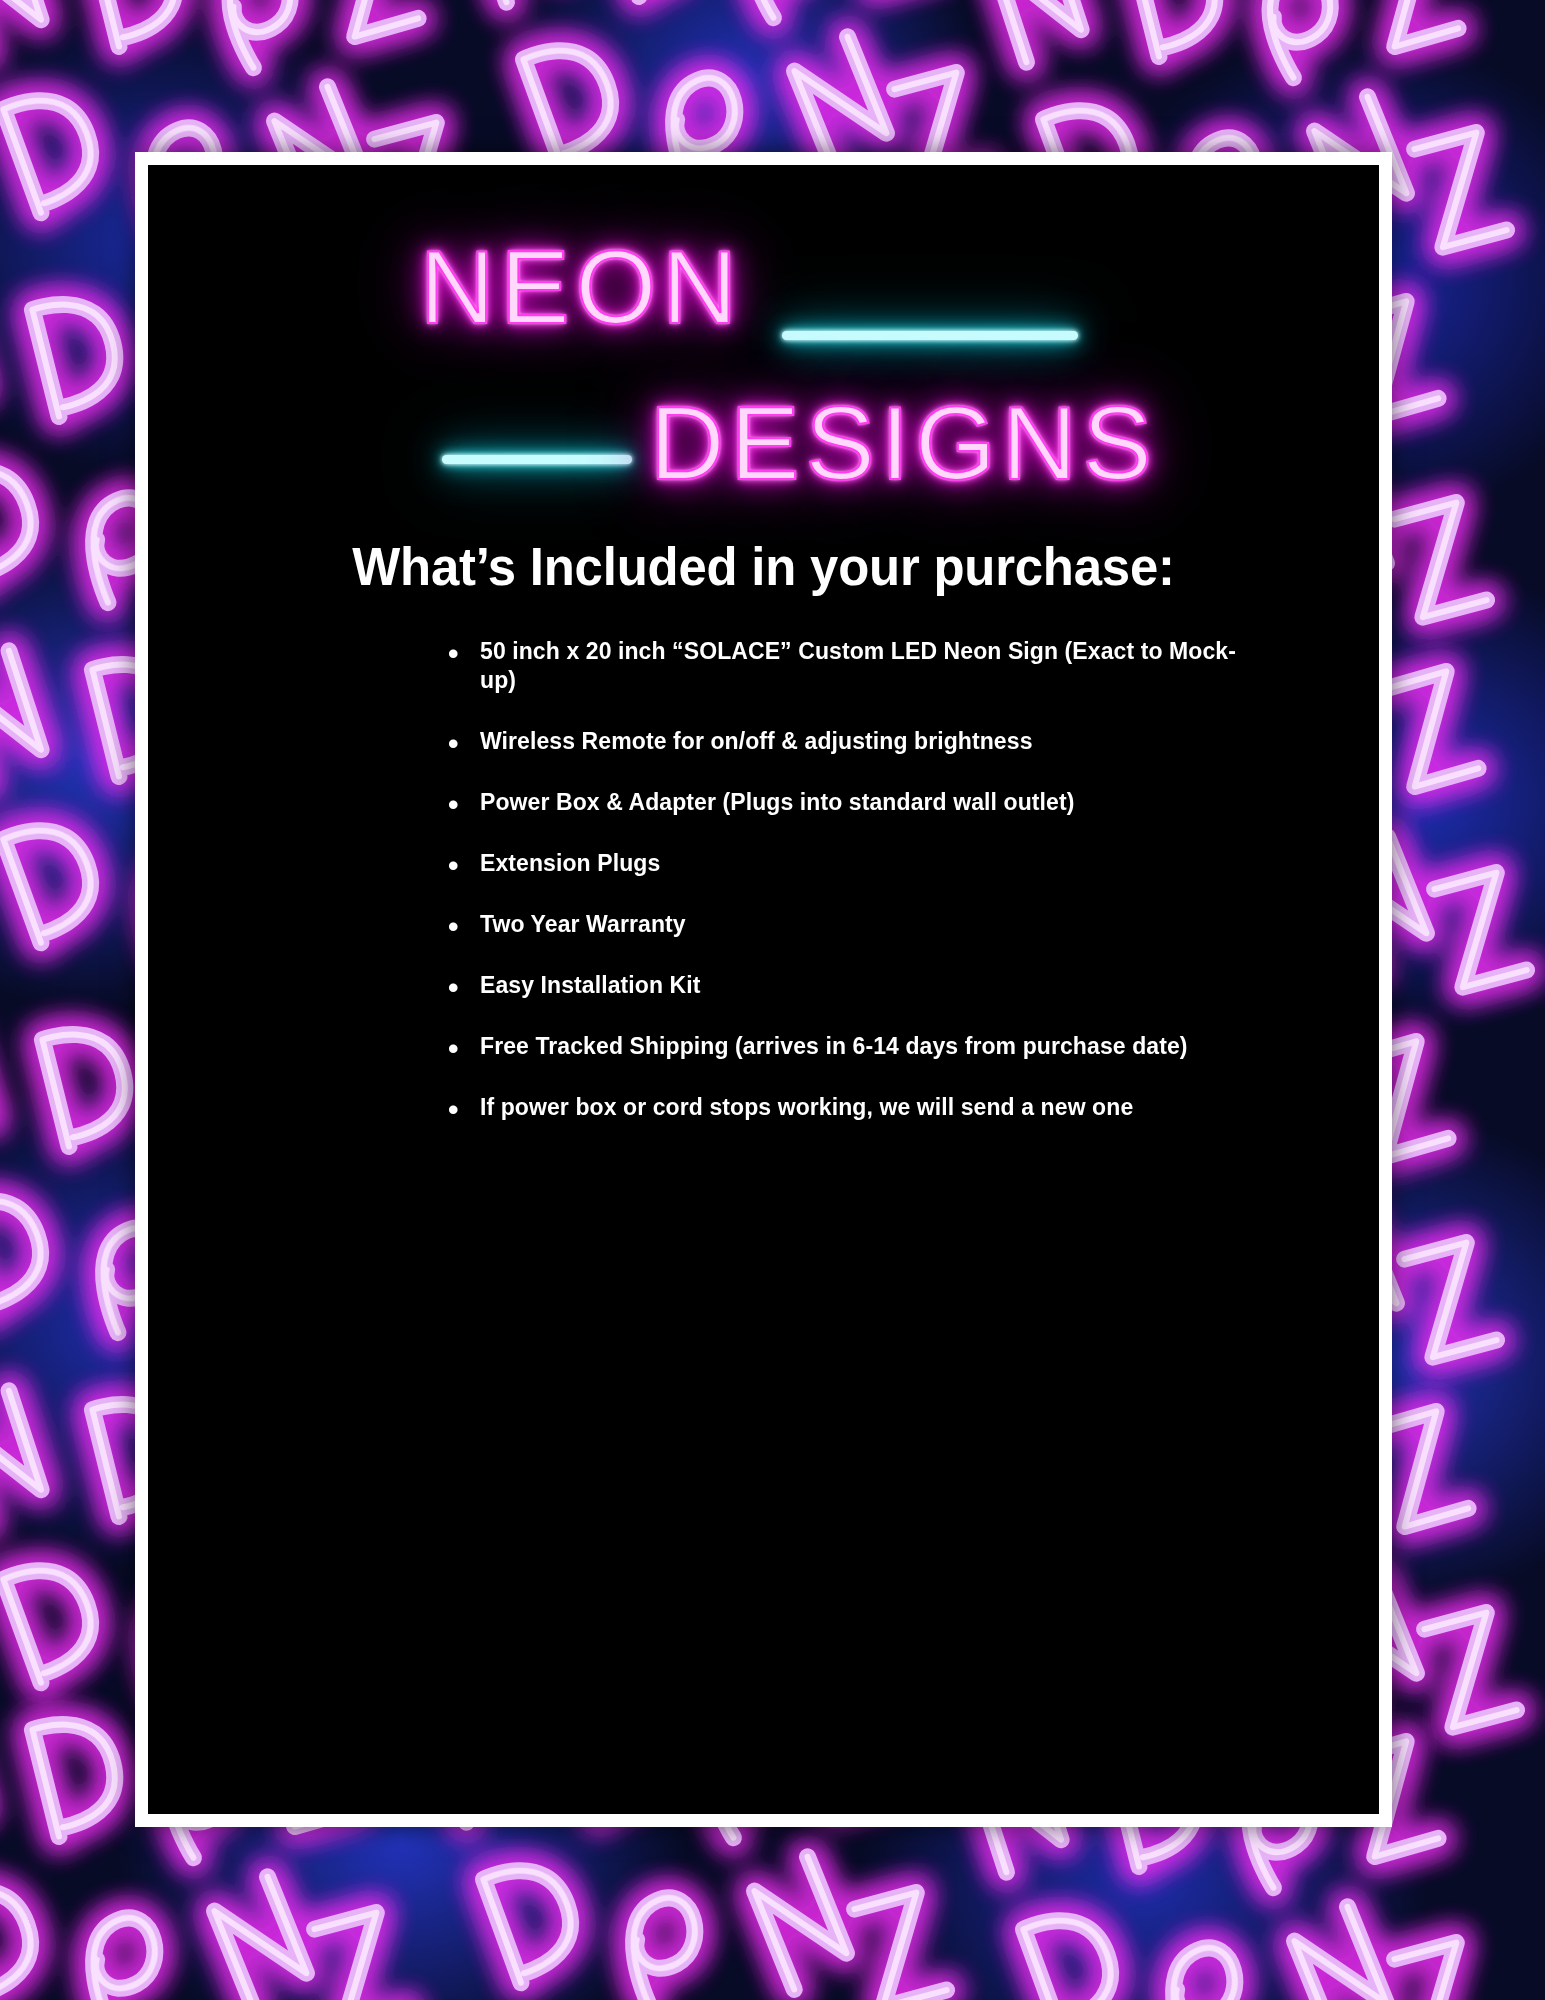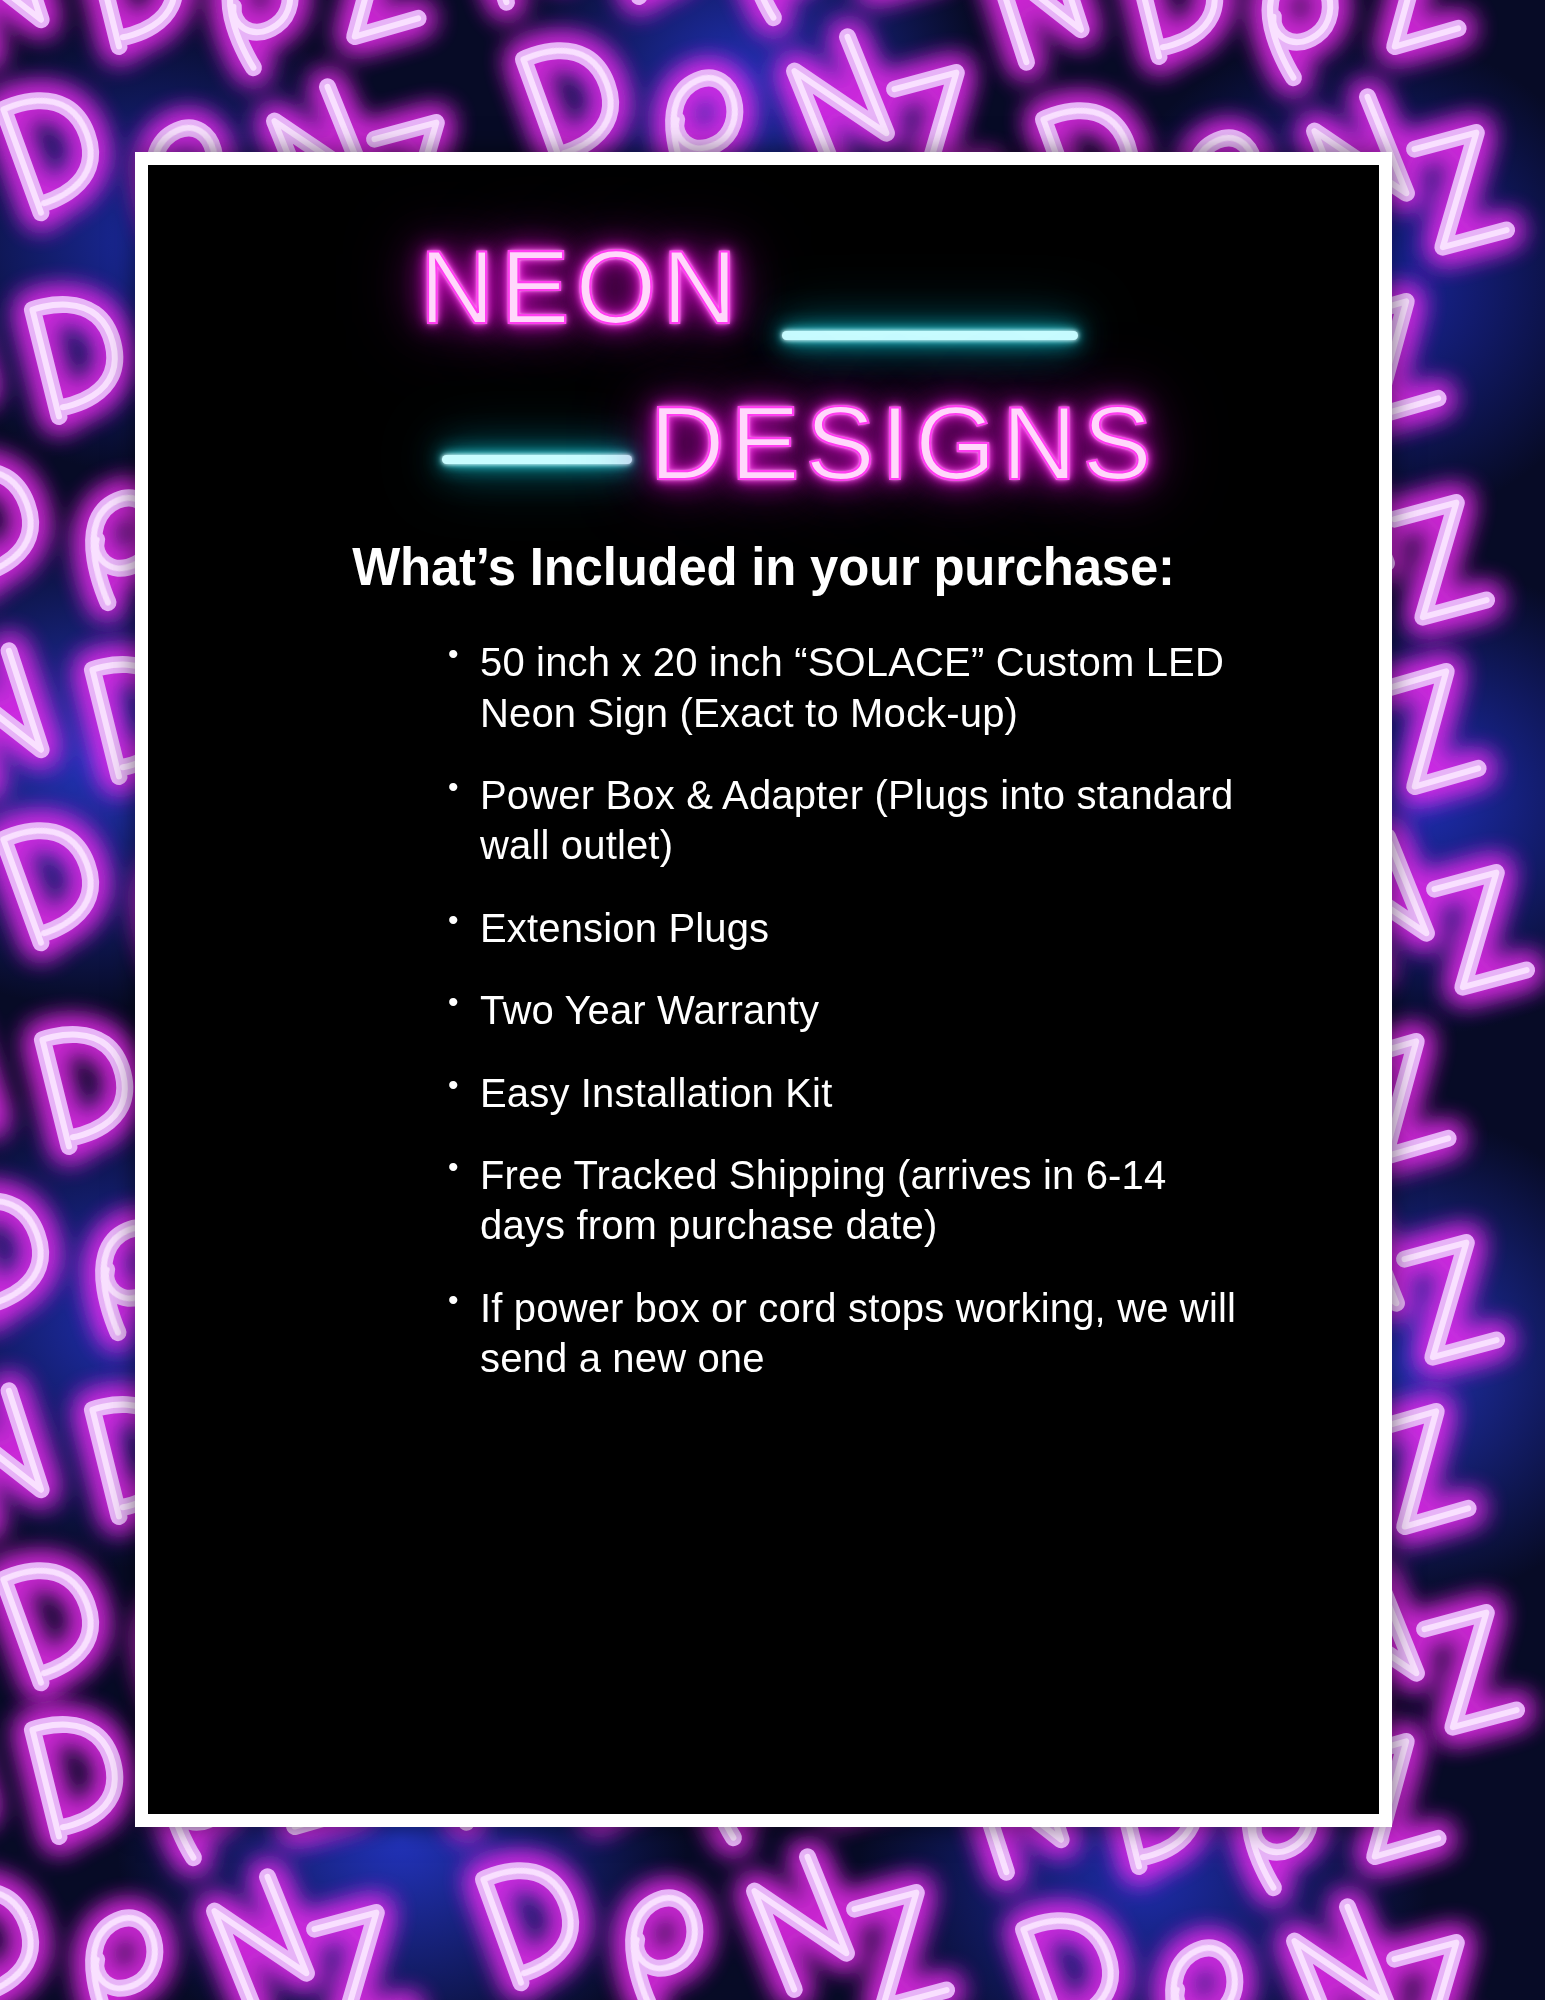--- a/index.html
+++ b/index.html
@@ -136,23 +136,23 @@
 
   
   .list {
     margin: 42px 0 0 0;
     padding: 0 120px 0 300px;
     list-style: none;
     color: #ffffff;
   }
   .list-item {
     position: relative;
-    font-size: 40px;
+    font-size: 23px;
     line-height: 1.26;
-    font-weight: 400;
+    font-weight: 700;
     letter-spacing: 0.004em;
     margin-bottom: 32px;
     padding-left: 32px;
     text-align: left;
   }
   .list-item::before {
     content: "\2022";
     position: absolute;
     left: 0;
     top: -2px;
@@ -257,20 +257,21 @@
           <span class="cyan-bar bar-bottom"></span>
 
           <span class="neon-word word-designs">DESIGNS</span>
         </div>
       </div>
 
       <h1 class="heading">What’s Included in your purchase:</h1>
 
       <ul class="list">
         <li class="list-item"><span>50 inch x 20 inch “SOLACE” Custom LED Neon Sign (Exact to Mock-up)</span></li>
+        <li class="list-item"><span>Wireless Remote for on/off &amp; adjusting brightness</span></li>
         <li class="list-item"><span>Power Box &amp; Adapter (Plugs into standard wall outlet)</span></li>
         <li class="list-item"><span>Extension Plugs</span></li>
         <li class="list-item"><span>Two Year Warranty</span></li>
         <li class="list-item"><span>Easy Installation Kit</span></li>
         <li class="list-item"><span>Free Tracked Shipping (arrives in 6-14 days from purchase date)</span></li>
         <li class="list-item"><span>If power box or cord stops working, we will send a new one</span></li>
       </ul>
 
     </div>
   </div>

